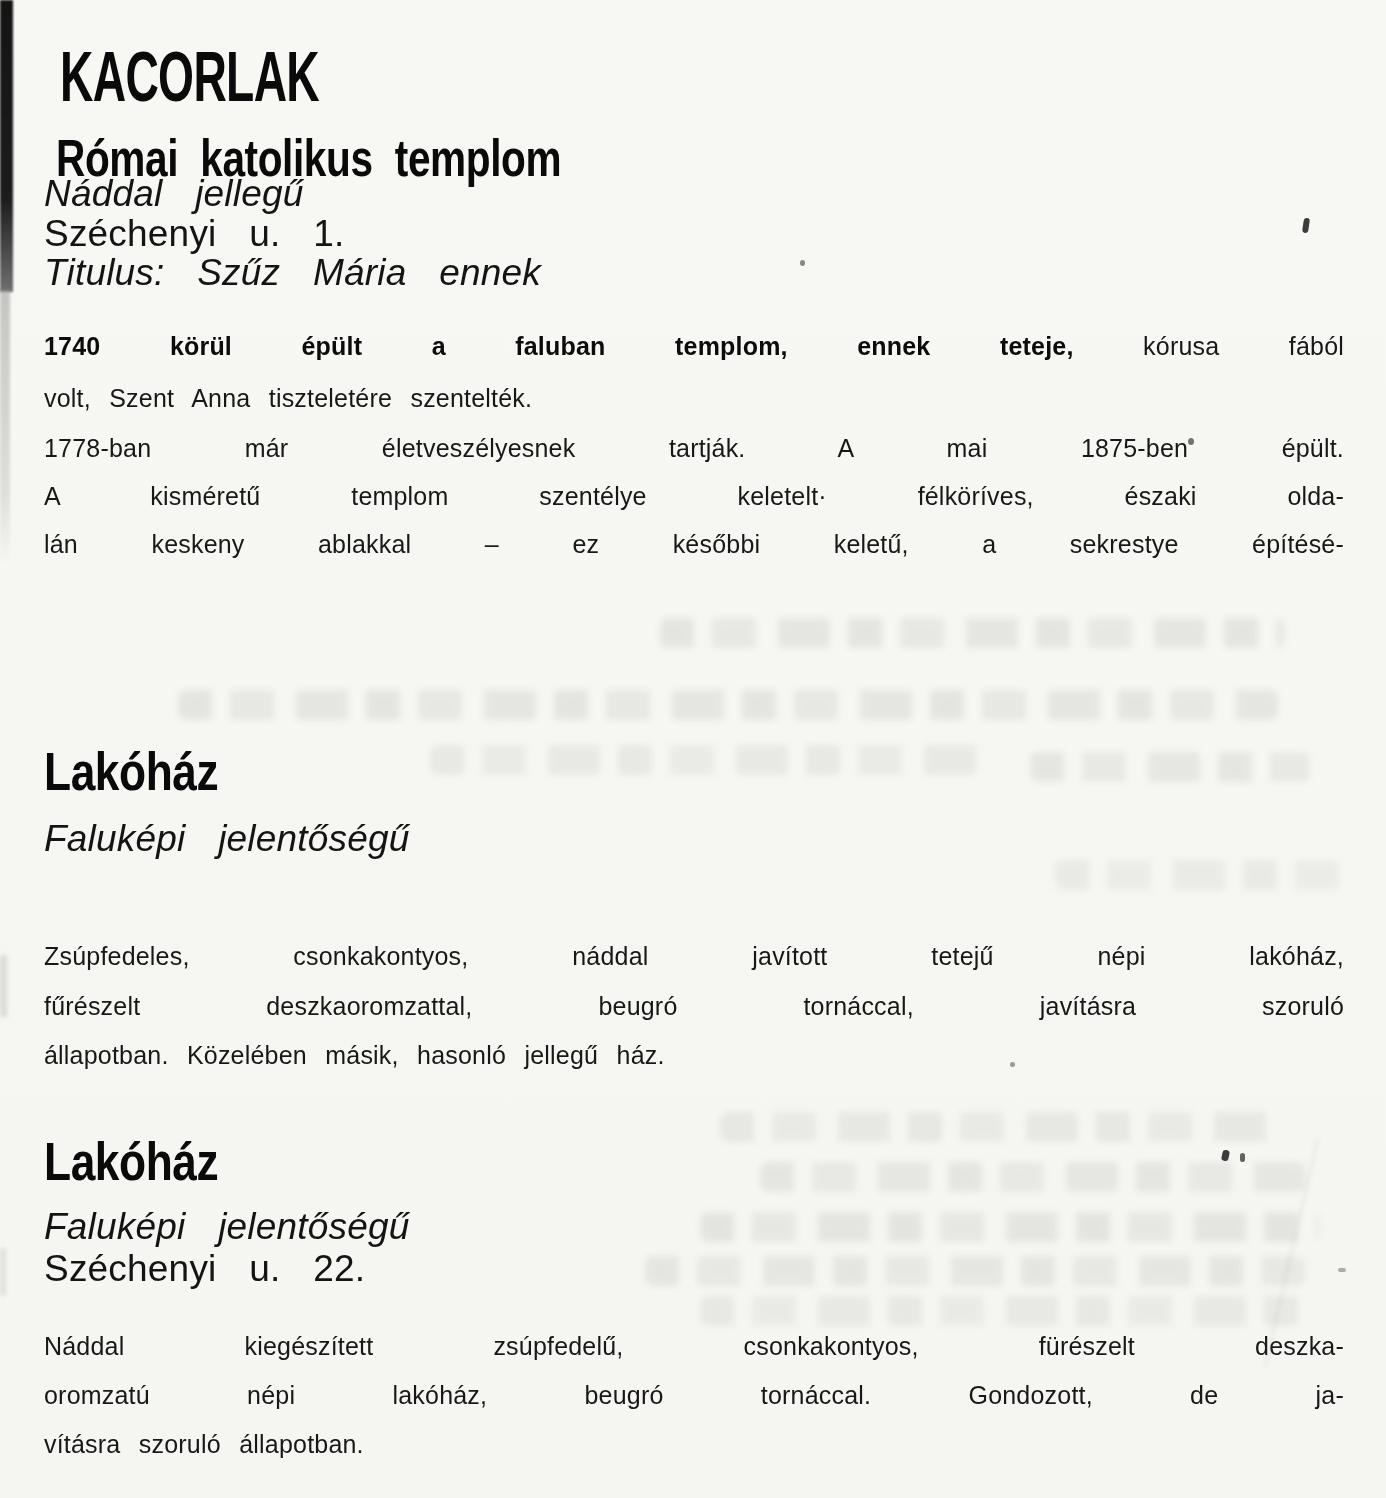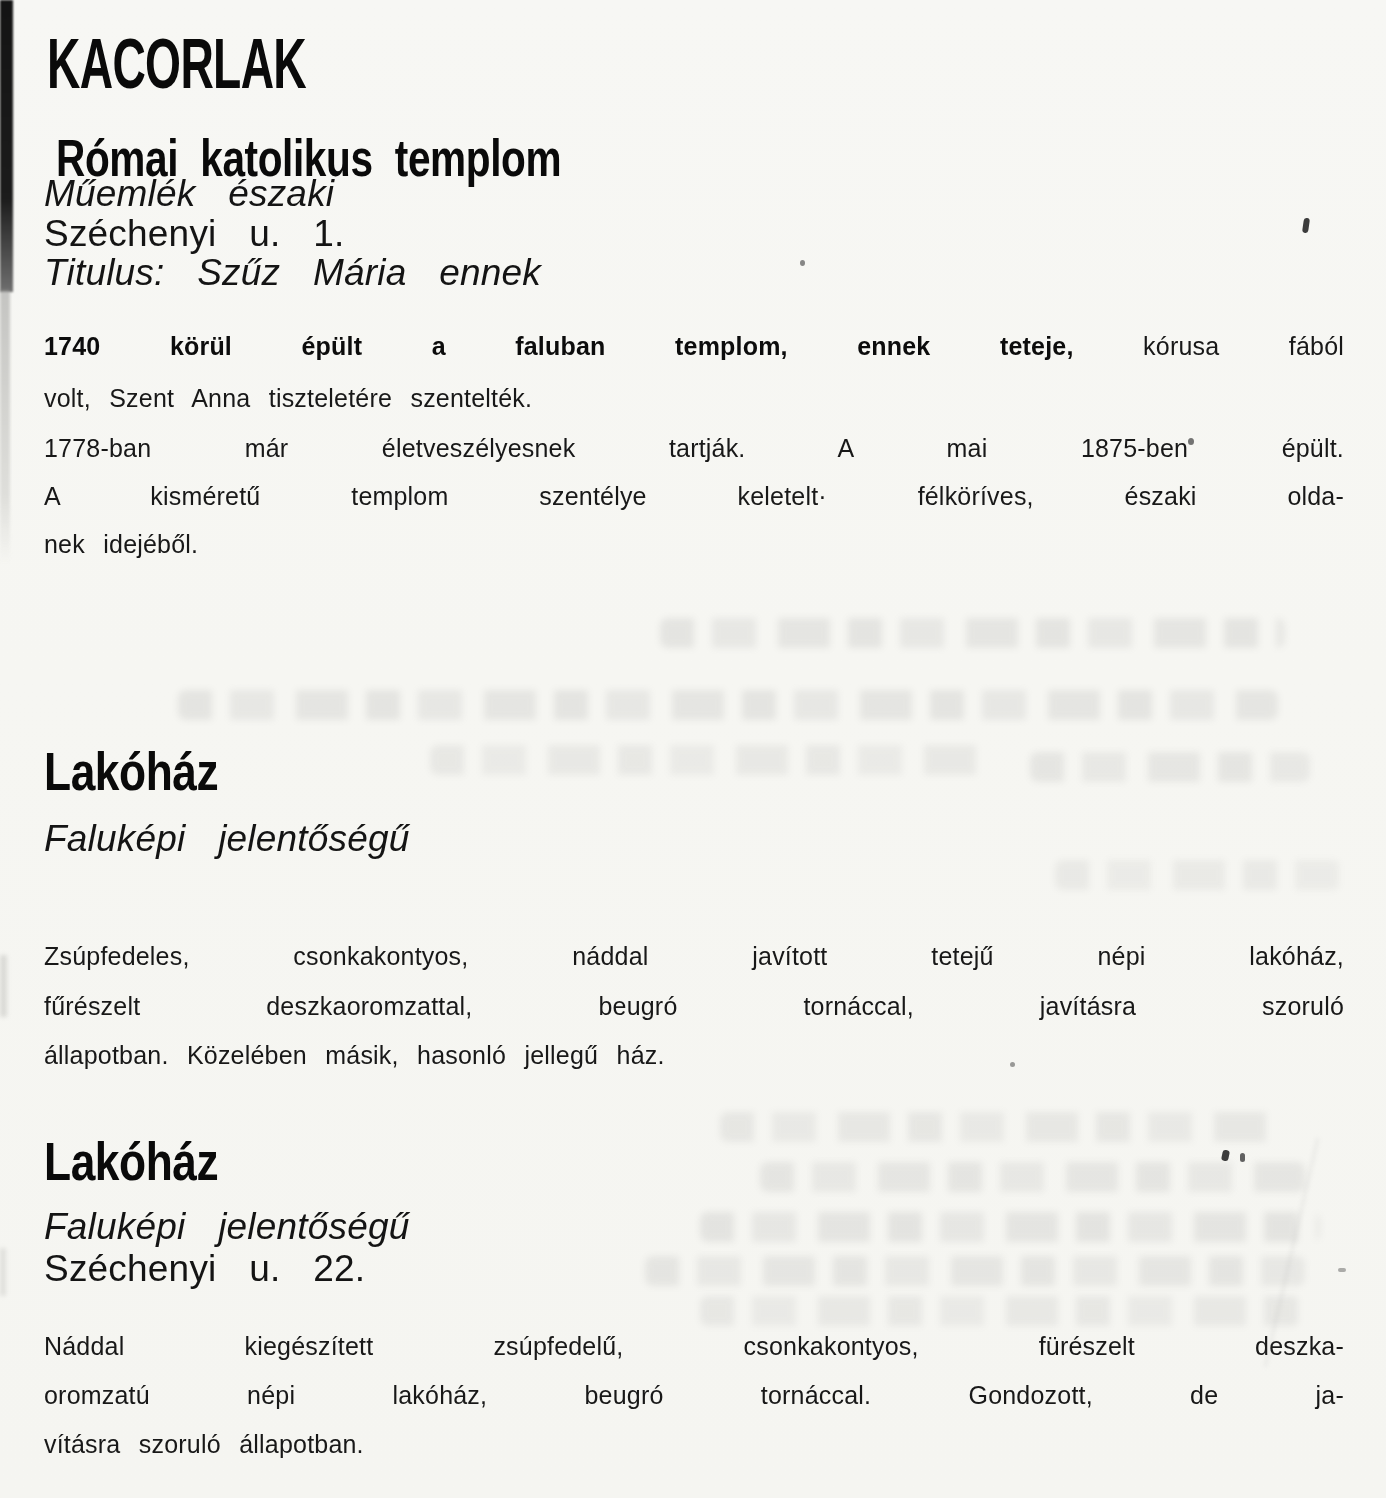--- a/index.html
+++ b/index.html
@@ -59,41 +59,41 @@
 </head>
 <body>
 
 <div class="page">
 
   <div class="gutter-dark"></div>
   <div class="gutter-light"></div>
   <div class="gutter-nub" style="top:955px;width:7px;height:62px;opacity:.45;"></div>
   <div class="gutter-nub" style="top:1248px;width:6px;height:48px;opacity:.35;"></div>
 
-  <h1 class="abs title-blk" style="margin:3px;">
+  <h1 class="abs title-blk" style="margin:16px;">
     <span class="cond title-txt">KACORLAK</span>
   </h1>
 
   <section>
     <h2 class="abs h2-blk" style="margin:12px;">
       <span class="cond h2-txt">Római katolikus templom</span>
     </h2>
     <div class="abs meta" id="church-meta">
-      <div class="mline italic">Műemlék északi</div>
+      <div class="mline italic">Náddal jellegű</div>
       <div class="mline">Széchenyi u. 1.</div>
       <div class="mline italic">Titulus: Szűz Mária ennek</div>
     </div>
     <div class="abs para" id="church-para1">
       <div class="line full"><span class="b">1740 körül épült a faluban templom, ennek teteje,</span> <span>kórusa fából</span></div>
       <div class="line">volt, Szent Anna tiszteletére szentelték.</div>
     </div>
     <div class="abs para" id="church-para2">
       <div class="line full">1778-ban már életveszélyesnek tartják. A mai 1875-ben épült.</div>
       <div class="line full">A kisméretű templom szentélye keletelt· félköríves, északi olda-</div>
-      <div class="line">nek idejéből.</div>
+      <div class="line full">lán keskeny ablakkal – ez későbbi keletű, a sekrestye építésé-</div>
     </div>
   </section>
 
   <section>
     <h2 class="abs" id="house31-heading" style="margin:0;">
       <span class="cond h3-txt">Lakóház</span>
     </h2>
     <div class="abs meta" id="house31-meta">
       <div class="mline italic">Faluképi jelentőségű</div>
     </div>

